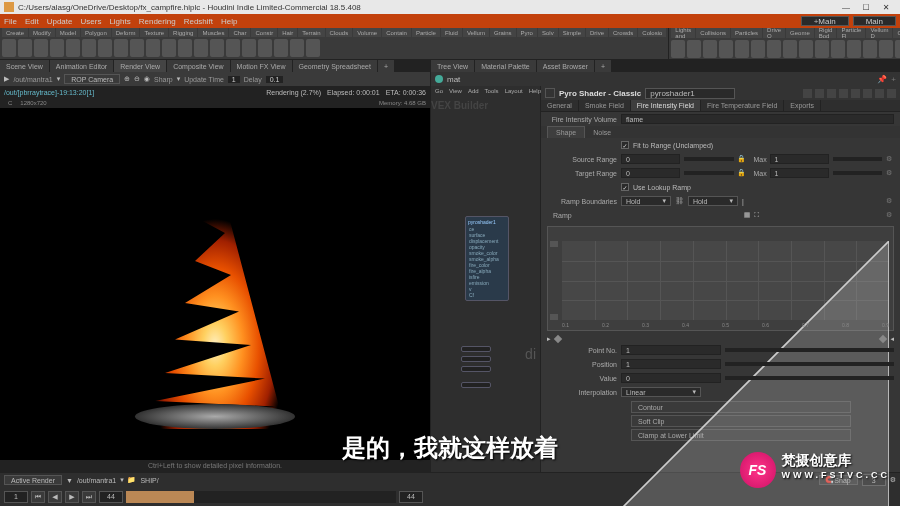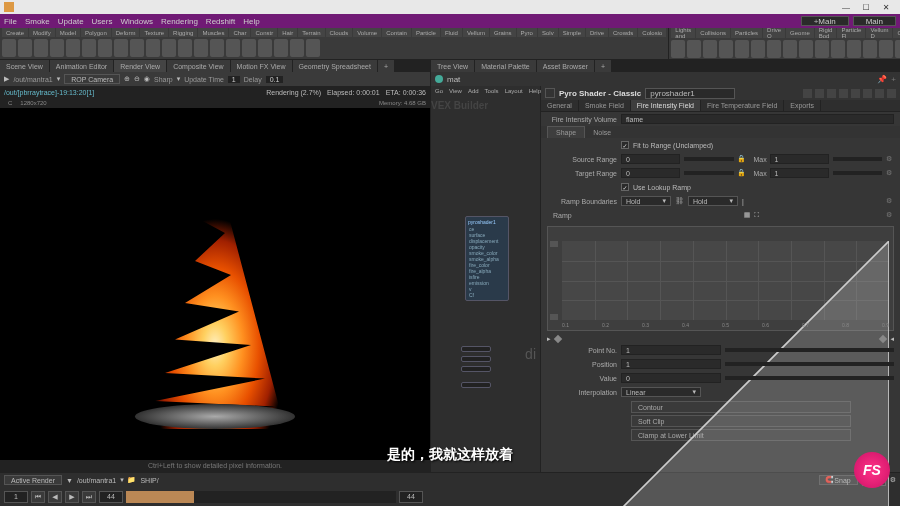--- a/index.html
+++ b/index.html
@@ -5,21 +5,21 @@
 * { margin: 0; padding: 0; box-sizing: border-box; font-family: Arial, sans-serif; }
 body { background: #2a2a2a; color: #bbb; font-size: 8px; width: 900px; height: 506px; overflow: hidden; position: relative; }
 
 
 .titlebar { height: 14px; background: #e8e8e8; display: flex; align-items: center; padding: 0 4px; color: #333; font-size: 8px; }
 .titlebar .icon { width: 10px; height: 10px; background: #d94; margin-right: 4px; }
 .titlebar .spacer { flex: 1; }
 .titlebar .winbtn { width: 20px; text-align: center; cursor: pointer; }
 
 
-.menubar { height: 14px; background: #701a75; display: flex; align-items: center; padding: 0 4px; gap: 8px; font-size: 8px; }
+.menubar { height: 14px; background: #c2410c; display: flex; align-items: center; padding: 0 4px; gap: 8px; font-size: 8px; }
 .menubar span { color: #ccc; }
 .menubar .right { margin-left: auto; display: flex; gap: 4px; align-items: center; }
 .menubar .desk { background: #2a2a2a; border: 1px solid #555; padding: 0 12px; height: 10px; display: flex; align-items: center; }
 
 
 .shelf { height: 32px; background: #3a3a3a; display: flex; border-bottom: 1px solid #222; }
 .shelf-left { flex: 1; display: flex; flex-direction: column; }
 .shelf-tabs { height: 10px; display: flex; gap: 1px; padding: 0 2px; font-size: 6px; }
 .shelf-tab { background: #444; padding: 0 4px; color: #aaa; display: flex; align-items: center; }
 .shelf-icons { flex: 1; display: flex; gap: 2px; padding: 2px; }
@@ -124,47 +124,48 @@
 .tl-top { height: 14px; display: flex; align-items: center; padding: 0 4px; gap: 4px; font-size: 7px; }
 .tl-btn { background: #3a3a3a; border: 1px solid #555; padding: 0 6px; height: 10px; display: flex; align-items: center; }
 .tl-bottom { flex: 1; display: flex; align-items: center; padding: 0 4px; gap: 3px; }
 .tl-field { background: #222; border: 1px solid #555; width: 24px; height: 12px; display: flex; align-items: center; justify-content: center; font-size: 7px; }
 .tl-play { width: 14px; height: 12px; background: #3a3a3a; border: 1px solid #555; display: flex; align-items: center; justify-content: center; font-size: 7px; }
 .tl-track { flex: 1; height: 12px; background: #222; position: relative; max-width: 270px; }
 .tl-track .cached { position: absolute; left: 0; top: 0; bottom: 0; width: 25%; background: #b85; }
 
 
 .subtitle { position: absolute; bottom: 42px; left: 50%; transform: translateX(-50%); text-align: center; pointer-events: none; }
-.subtitle .cn { font-size: 14px; color: #fff; font-weight: bold; text-shadow: 1px 1px 2px #000; }
+.subtitle .cn { font-size: 24px; color: #fff; font-weight: bold; text-shadow: 1px 1px 2px #000; }
 .subtitle .en { font-size: 20px; color: #ffe8a0; font-weight: bold; text-shadow: 1px 1px 2px #000; }
 
 
 .watermark { position: absolute; bottom: 18px; right: 10px; display: flex; align-items: flex-start; gap: 6px; pointer-events: none; }
 .watermark .logo { width: 36px; height: 36px; border-radius: 50%; background: radial-gradient(circle, #ff3388 0%, #cc1166 100%); display: flex; align-items: center; justify-content: center; color: #fff; font-size: 14px; font-weight: bold; font-style: italic; }
 .watermark .txt { color: #fff; font-weight: bold; text-shadow: 1px 1px 2px #000; }
 .watermark .txt .t1 { font-size: 14px; }
 .watermark .txt .t2 { font-size: 9px; letter-spacing: 3px; }
 </style>
 </head>
 <body>
 
 <div class="titlebar">
   <div class="icon"></div>
+  <span>C:/Users/alasg/OneDrive/Desktop/fx_campfire.hiplc - Houdini Indie Limited-Commercial 18.5.408</span>
   <div class="spacer"></div>
   <div class="winbtn">—</div>
   <div class="winbtn">☐</div>
   <div class="winbtn">✕</div>
 </div>
 
 <div class="menubar">
   <span>File</span>
-  <span>Smoke</span>
+  <span>Edit</span>
   <span>Update</span>
   <span>Users</span>
-  <span>Windows</span>
+  <span>Lights</span>
   <span>Rendering</span>
   <span>Redshift</span>
   <span>Help</span>
   <div class="right">
     <div class="desk">+ <span>Main</span></div>
     <div class="desk">
         <span>Main</span>
       </div>
   </div>
 </div>
@@ -538,13 +539,17 @@
     <div class="tl-field">44</div>
   </div>
 </div>
 
 <div class="subtitle">
   <div class="cn">是的，我就这样放着</div>
 </div>
 
 <div class="watermark">
   <div class="logo">FS</div>
+  <div class="txt">
+    <div class="t1">梵摄创意库</div>
+    <div class="t2">WWW.FSTVC.CC</div>
+  </div>
 </div>
 
 </body></html>

